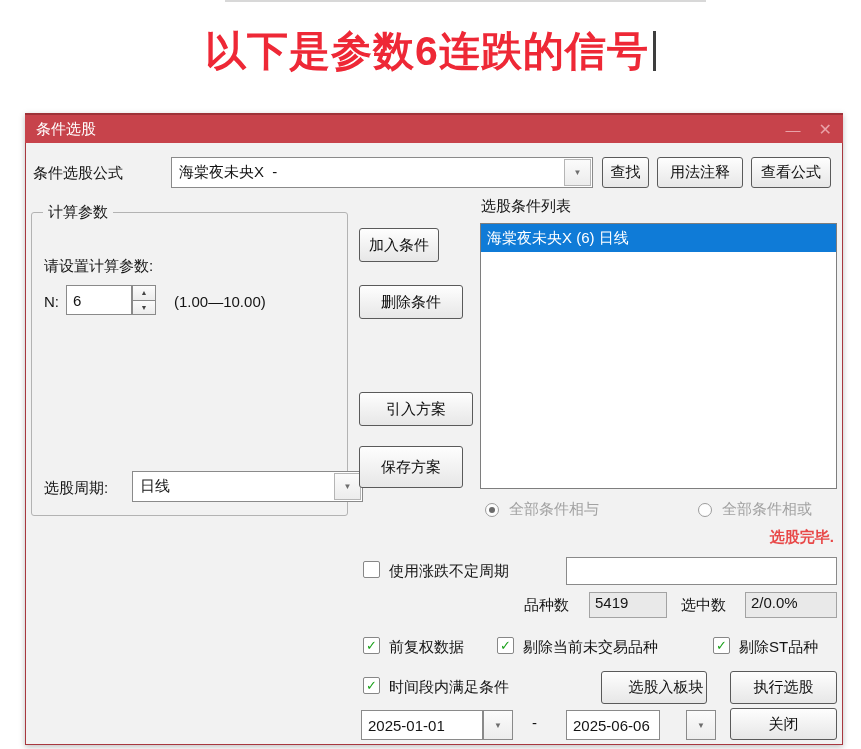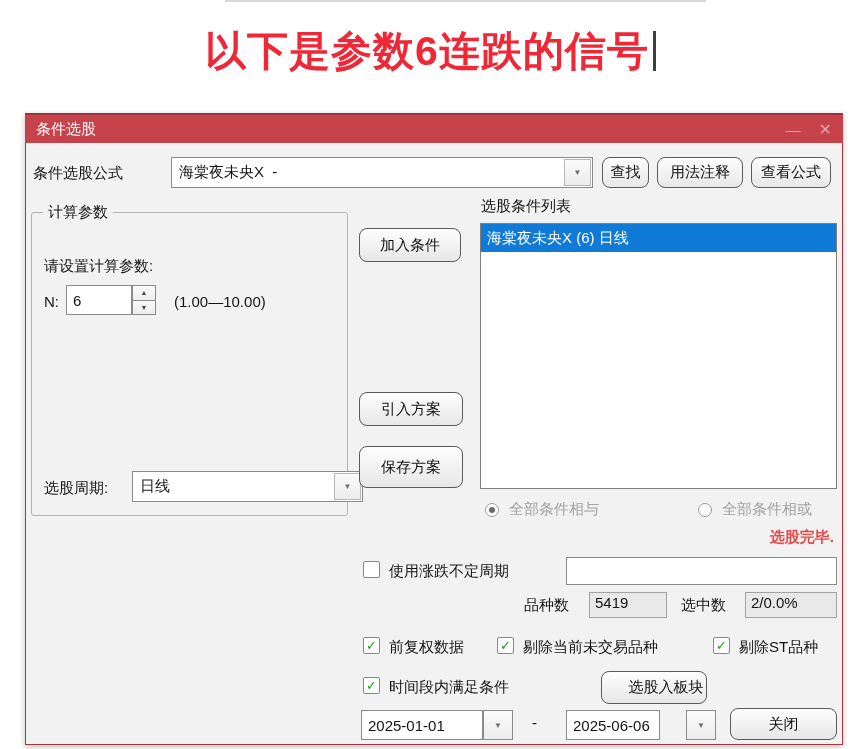--- a/index.html
+++ b/index.html
@@ -29,21 +29,21 @@
   .tb-btn { color:#e9a2a8; font-size:15px; line-height:15px; }
   .tb-min { margin-left:auto; }
   .tb-close { margin-left:18px; font-size:16px; }
 
   .label { position:absolute; font-size:15px; white-space:nowrap; }
   .gray { color:#a2a2a2; }
 
   .btn {
     position:absolute; display:flex; align-items:center; justify-content:center;
     background:linear-gradient(#fefefe 0%, #f1f1f1 55%, #e7e7e7 100%);
-    border:1px solid #5a5a5a; border-radius:8px; font-size:15px; color:#101010; white-space:nowrap;
+    border:1px solid #5a5a5a; border-radius:3px; font-size:15px; color:#101010; white-space:nowrap;
   }
 
   .combo { position:absolute; background:#fff; border:1px solid #8a8a8a; display:flex; align-items:stretch; font-size:15px; }
   .combo .val { flex:1; display:flex; align-items:center; padding-left:7px; white-space:pre; overflow:hidden; }
   .combo .arrow {
     width:27px; margin:1px; display:flex; align-items:center; justify-content:center;
     font-size:8px; color:#6d6d6d; border:1px solid #b5b5b5; background:linear-gradient(#fbfbfb,#ececec);
   }
 
   .groupbox { position:absolute; border:1px solid #b3b3b3; border-radius:3px; }
@@ -116,22 +116,23 @@
       </div>
       <div class="label" style="left:142px; top:80px;">(1.00—10.00)</div>
       <div class="label" style="left:12px; top:266px;">选股周期:</div>
       <div class="combo" style="left:100px; top:258px; width:231px; height:31px;">
         <span class="val">日线</span>
         <span class="arrow">▼</span>
       </div>
     </div>
 
 
-    <div class="btn" style="left:333px; top:115px; width:102px; height:34px;">加入条件</div>
-    <div class="btn" style="left:333px; top:279px; width:104px; height:34px;">引入方案</div>
+    <div class="btn" style="left:333px; top:115px; width:80px; height:34px;">加入条件</div>
+    <div class="btn" style="left:333px; top:172px; width:104px; height:34px;">删除条件</div>
+    <div class="btn" style="left:333px; top:279px; width:114px; height:34px;">引入方案</div>
     <div class="btn" style="left:333px; top:333px; width:104px; height:42px;">保存方案</div>
 
     <div class="label" style="left:455px; top:84px;">选股条件列表</div>
     <div class="list" style="left:454px; top:110px; width:357px; height:266px;">
       <div class="list-item-selected">海棠夜未央X (6) 日线</div>
     </div>
 
     <div class="radio checked" style="left:459px; top:390px;"></div>
     <div class="label gray" style="left:483px; top:387px;">全部条件相与</div>
     <div class="radio" style="left:672px; top:390px;"></div>
@@ -159,20 +160,21 @@
     <div class="checkbox" style="left:687px; top:524px;">
         <span>✓</span>
       </div>
     <div class="label" style="left:713px; top:525px;">剔除ST品种</div>
 
     <div class="checkbox" style="left:337px; top:564px;">
         <span>✓</span>
       </div>
     <div class="label" style="left:363px; top:565px;">时间段内满足条件</div>
     <div class="btn" style="left:575px; top:558px; width:106px; height:33px;padding-left:24px;">选股入板块</div>
+    <div class="btn" style="left:704px; top:558px; width:107px; height:33px;">执行选股</div>
 
     <div class="datebox" style="left:335px; top:597px; width:122px; height:30px;">2025-01-01</div>
     <div class="sq-arrow" style="left:457px; top:597px; width:30px; height:30px;">▼</div>
     <div class="label" style="left:506px; top:601px;">-</div>
     <div class="datebox" style="left:540px; top:597px; width:94px; height:30px;">2025-06-06</div>
     <div class="sq-arrow" style="left:660px; top:597px; width:30px; height:30px;">▼</div>
     <div class="btn" style="left:704px; top:595px; width:107px; height:32px;">关闭</div>
 
   </div>
 </div>

